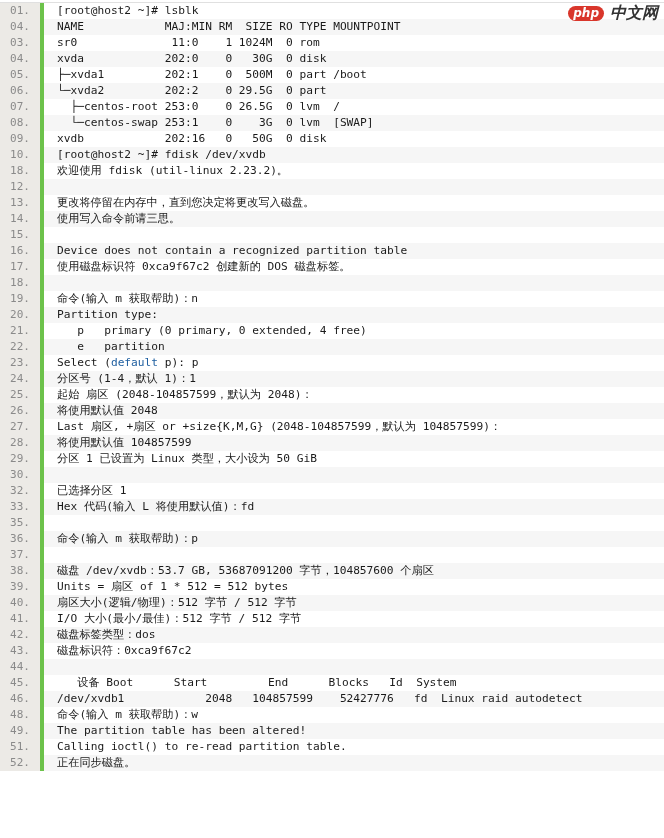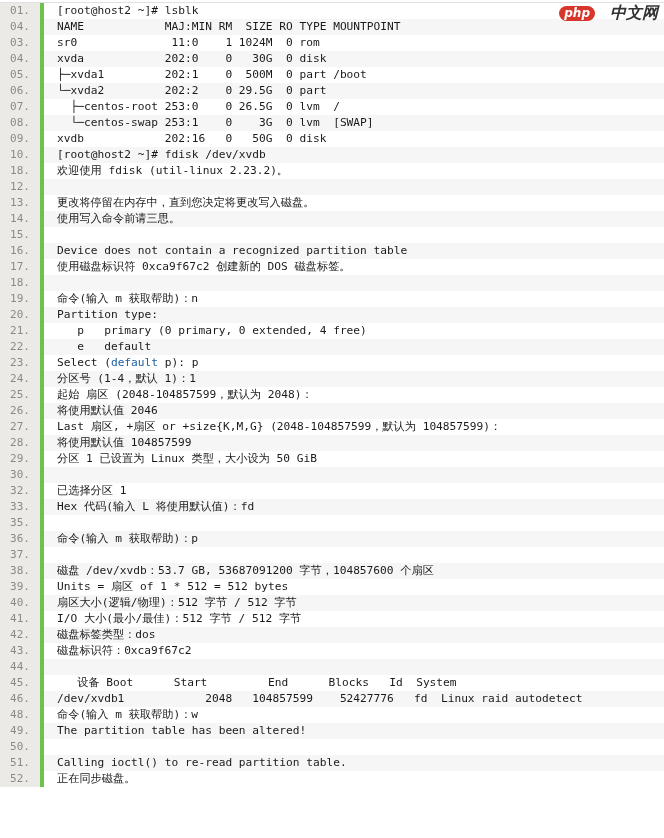--- a/index.html
+++ b/index.html
@@ -21,21 +21,21 @@
   }
   .bar { width: 4px; flex: 0 0 4px; background: #6cc24a; margin-left: 0; }
   .gap { width: 13px; flex: 0 0 13px; }
   .row .content { flex: 1; color: #1a1a1a; overflow: hidden; }
   .row:nth-child(odd) .content-wrap { background: #ffffff; }
   .row:nth-child(even) .content-wrap { background: #f6f6f6; }
   .content-wrap { display: flex; flex: 1; }
   .kw { color: #1f5fa0; }
   .watermark {
     position: absolute; right: 6px; top: 3px;
-    display: flex; align-items: center; gap: 15px;
+    display: flex; align-items: center; gap: 6px;
     font-family: "DejaVu Sans", sans-serif;
   }
   .wm-badge {
     background: #d9362b; color: #fff; font-weight: bold; font-style: italic;
     font-size: 12px; border-radius: 8px; padding: 0 5px; line-height: 15px;
   }
   .wm-text { color: #333; font-size: 16px; font-weight: bold; font-style: italic; }
 </style>
 </head>
 <body>
@@ -55,46 +55,45 @@
     <div class="row"><div class="gutter">12.</div><div class="bar"></div><div class="content-wrap"><div class="gap"></div><div class="content"></div></div></div>
     <div class="row"><div class="gutter">13.</div><div class="bar"></div><div class="content-wrap"><div class="gap"></div><div class="content">更改将停留在内存中，直到您决定将更改写入磁盘。</div></div></div>
     <div class="row"><div class="gutter">14.</div><div class="bar"></div><div class="content-wrap"><div class="gap"></div><div class="content">使用写入命令前请三思。</div></div></div>
     <div class="row"><div class="gutter">15.</div><div class="bar"></div><div class="content-wrap"><div class="gap"></div><div class="content"></div></div></div>
     <div class="row"><div class="gutter">16.</div><div class="bar"></div><div class="content-wrap"><div class="gap"></div><div class="content">Device does not contain a recognized partition table</div></div></div>
     <div class="row"><div class="gutter">17.</div><div class="bar"></div><div class="content-wrap"><div class="gap"></div><div class="content">使用磁盘标识符 0xca9f67c2 创建新的 DOS 磁盘标签。</div></div></div>
     <div class="row"><div class="gutter">18.</div><div class="bar"></div><div class="content-wrap"><div class="gap"></div><div class="content"></div></div></div>
     <div class="row"><div class="gutter">19.</div><div class="bar"></div><div class="content-wrap"><div class="gap"></div><div class="content">命令(输入 m 获取帮助)：n</div></div></div>
     <div class="row"><div class="gutter">20.</div><div class="bar"></div><div class="content-wrap"><div class="gap"></div><div class="content">Partition type:</div></div></div>
     <div class="row"><div class="gutter">21.</div><div class="bar"></div><div class="content-wrap"><div class="gap"></div><div class="content">   p   primary (0 primary, 0 extended, 4 free)</div></div></div>
-    <div class="row"><div class="gutter">22.</div><div class="bar"></div><div class="content-wrap"><div class="gap"></div><div class="content">   e   default</div></div></div>
+    <div class="row"><div class="gutter">22.</div><div class="bar"></div><div class="content-wrap"><div class="gap"></div><div class="content">   e   partition</div></div></div>
     <div class="row"><div class="gutter">23.</div><div class="bar"></div><div class="content-wrap"><div class="gap"></div><div class="content"><span>Select (</span><span class="kw">default</span><span> p): p</span></div></div></div>
     <div class="row"><div class="gutter">24.</div><div class="bar"></div><div class="content-wrap"><div class="gap"></div><div class="content">分区号 (1-4，默认 1)：1</div></div></div>
     <div class="row"><div class="gutter">25.</div><div class="bar"></div><div class="content-wrap"><div class="gap"></div><div class="content">起始 扇区 (2048-104857599，默认为 2048)：</div></div></div>
-    <div class="row"><div class="gutter">26.</div><div class="bar"></div><div class="content-wrap"><div class="gap"></div><div class="content">将使用默认值 2046</div></div></div>
+    <div class="row"><div class="gutter">26.</div><div class="bar"></div><div class="content-wrap"><div class="gap"></div><div class="content">将使用默认值 2048</div></div></div>
     <div class="row"><div class="gutter">27.</div><div class="bar"></div><div class="content-wrap"><div class="gap"></div><div class="content">Last 扇区, +扇区 or +size{K,M,G} (2048-104857599，默认为 104857599)：</div></div></div>
     <div class="row"><div class="gutter">28.</div><div class="bar"></div><div class="content-wrap"><div class="gap"></div><div class="content">将使用默认值 104857599</div></div></div>
     <div class="row"><div class="gutter">29.</div><div class="bar"></div><div class="content-wrap"><div class="gap"></div><div class="content">分区 1 已设置为 Linux 类型，大小设为 50 GiB</div></div></div>
     <div class="row"><div class="gutter">30.</div><div class="bar"></div><div class="content-wrap"><div class="gap"></div><div class="content"></div></div></div>
     <div class="row"><div class="gutter">32.</div><div class="bar"></div><div class="content-wrap"><div class="gap"></div><div class="content">已选择分区 1</div></div></div>
     <div class="row"><div class="gutter">33.</div><div class="bar"></div><div class="content-wrap"><div class="gap"></div><div class="content">Hex 代码(输入 L 将使用默认值)：fd</div></div></div>
     <div class="row"><div class="gutter">35.</div><div class="bar"></div><div class="content-wrap"><div class="gap"></div><div class="content"></div></div></div>
     <div class="row"><div class="gutter">36.</div><div class="bar"></div><div class="content-wrap"><div class="gap"></div><div class="content">命令(输入 m 获取帮助)：p</div></div></div>
     <div class="row"><div class="gutter">37.</div><div class="bar"></div><div class="content-wrap"><div class="gap"></div><div class="content"></div></div></div>
     <div class="row"><div class="gutter">38.</div><div class="bar"></div><div class="content-wrap"><div class="gap"></div><div class="content">磁盘 /dev/xvdb：53.7 GB, 53687091200 字节，104857600 个扇区</div></div></div>
     <div class="row"><div class="gutter">39.</div><div class="bar"></div><div class="content-wrap"><div class="gap"></div><div class="content">Units = 扇区 of 1 * 512 = 512 bytes</div></div></div>
     <div class="row"><div class="gutter">40.</div><div class="bar"></div><div class="content-wrap"><div class="gap"></div><div class="content">扇区大小(逻辑/物理)：512 字节 / 512 字节</div></div></div>
     <div class="row"><div class="gutter">41.</div><div class="bar"></div><div class="content-wrap"><div class="gap"></div><div class="content">I/O 大小(最小/最佳)：512 字节 / 512 字节</div></div></div>
     <div class="row"><div class="gutter">42.</div><div class="bar"></div><div class="content-wrap"><div class="gap"></div><div class="content">磁盘标签类型：dos</div></div></div>
     <div class="row"><div class="gutter">43.</div><div class="bar"></div><div class="content-wrap"><div class="gap"></div><div class="content">磁盘标识符：0xca9f67c2</div></div></div>
     <div class="row"><div class="gutter">44.</div><div class="bar"></div><div class="content-wrap"><div class="gap"></div><div class="content"></div></div></div>
     <div class="row"><div class="gutter">45.</div><div class="bar"></div><div class="content-wrap"><div class="gap"></div><div class="content">   设备 Boot      Start         End      Blocks   Id  System</div></div></div>
     <div class="row"><div class="gutter">46.</div><div class="bar"></div><div class="content-wrap"><div class="gap"></div><div class="content">/dev/xvdb1            2048   104857599    52427776   fd  Linux raid autodetect</div></div></div>
     <div class="row"><div class="gutter">48.</div><div class="bar"></div><div class="content-wrap"><div class="gap"></div><div class="content">命令(输入 m 获取帮助)：w</div></div></div>
     <div class="row"><div class="gutter">49.</div><div class="bar"></div><div class="content-wrap"><div class="gap"></div><div class="content">The partition table has been altered!</div></div></div>
-    <div class="row"><div class="gutter">50.</div><div class="bar"></div><div class="content-wrap"><div class="gap"></div><div class="content"></div></div></div>
     <div class="row"><div class="gutter">51.</div><div class="bar"></div><div class="content-wrap"><div class="gap"></div><div class="content">Calling ioctl() to re-read partition table.</div></div></div>
     <div class="row"><div class="gutter">52.</div><div class="bar"></div><div class="content-wrap"><div class="gap"></div><div class="content">正在同步磁盘。</div></div></div>
   </div>
 
 <div class="watermark">
   <span class="wm-badge">php</span>
   <span class="wm-text">中文网</span>
 </div>
 
 </body></html>

